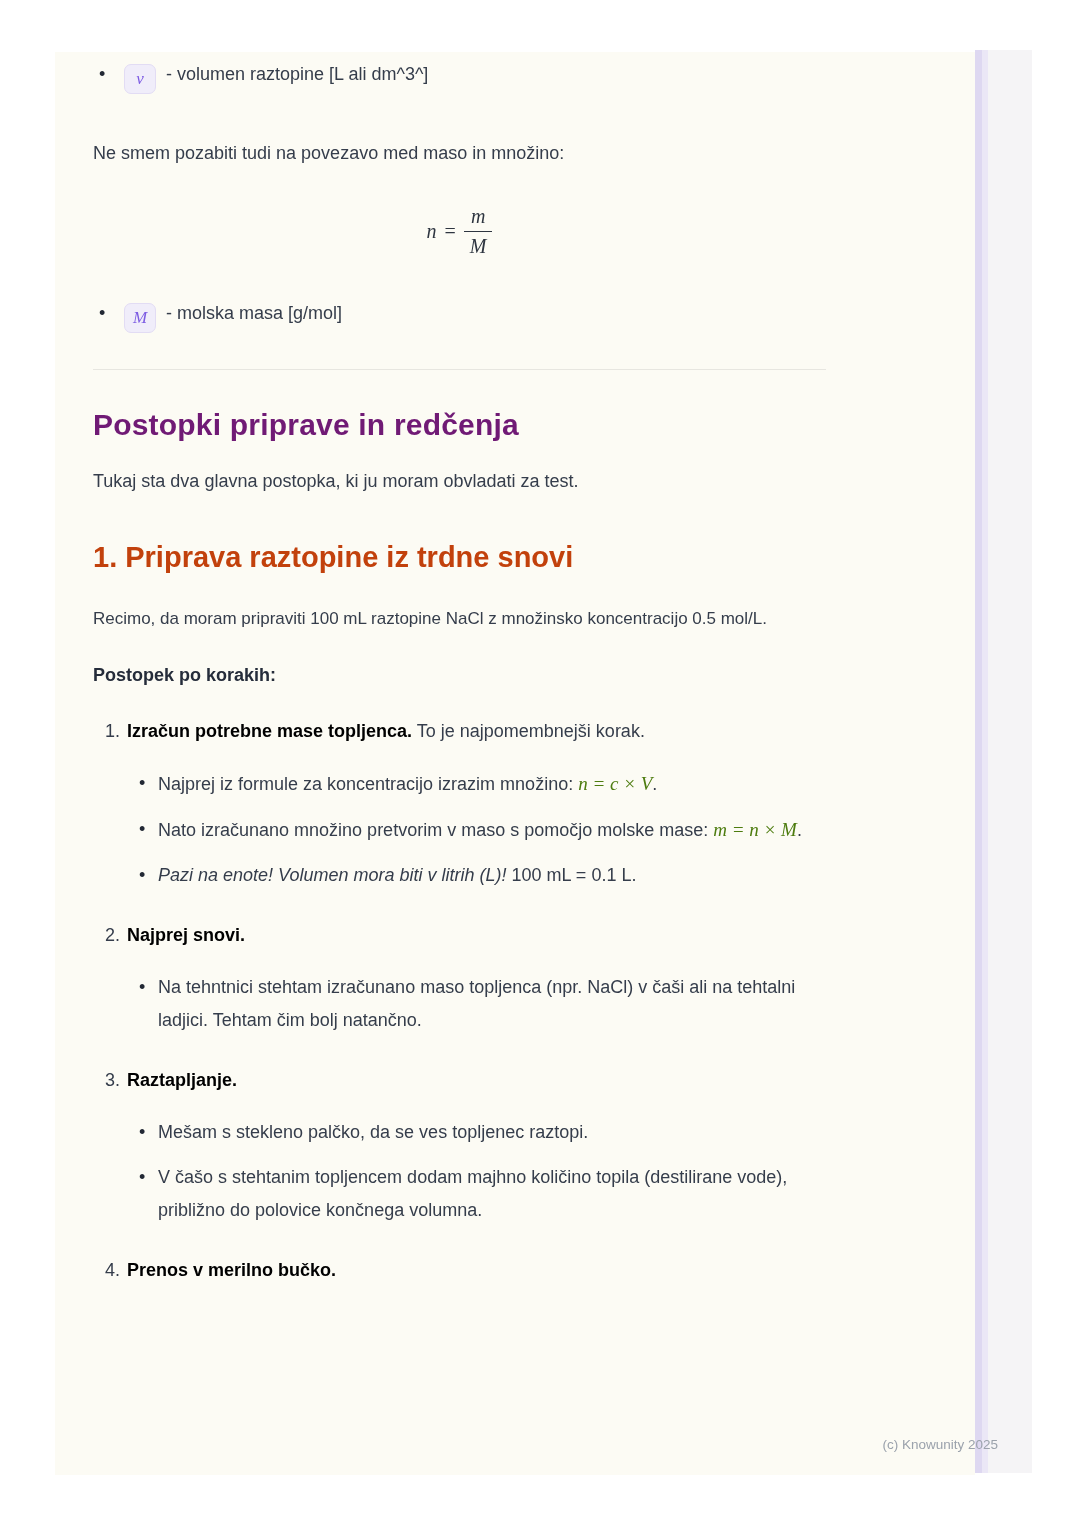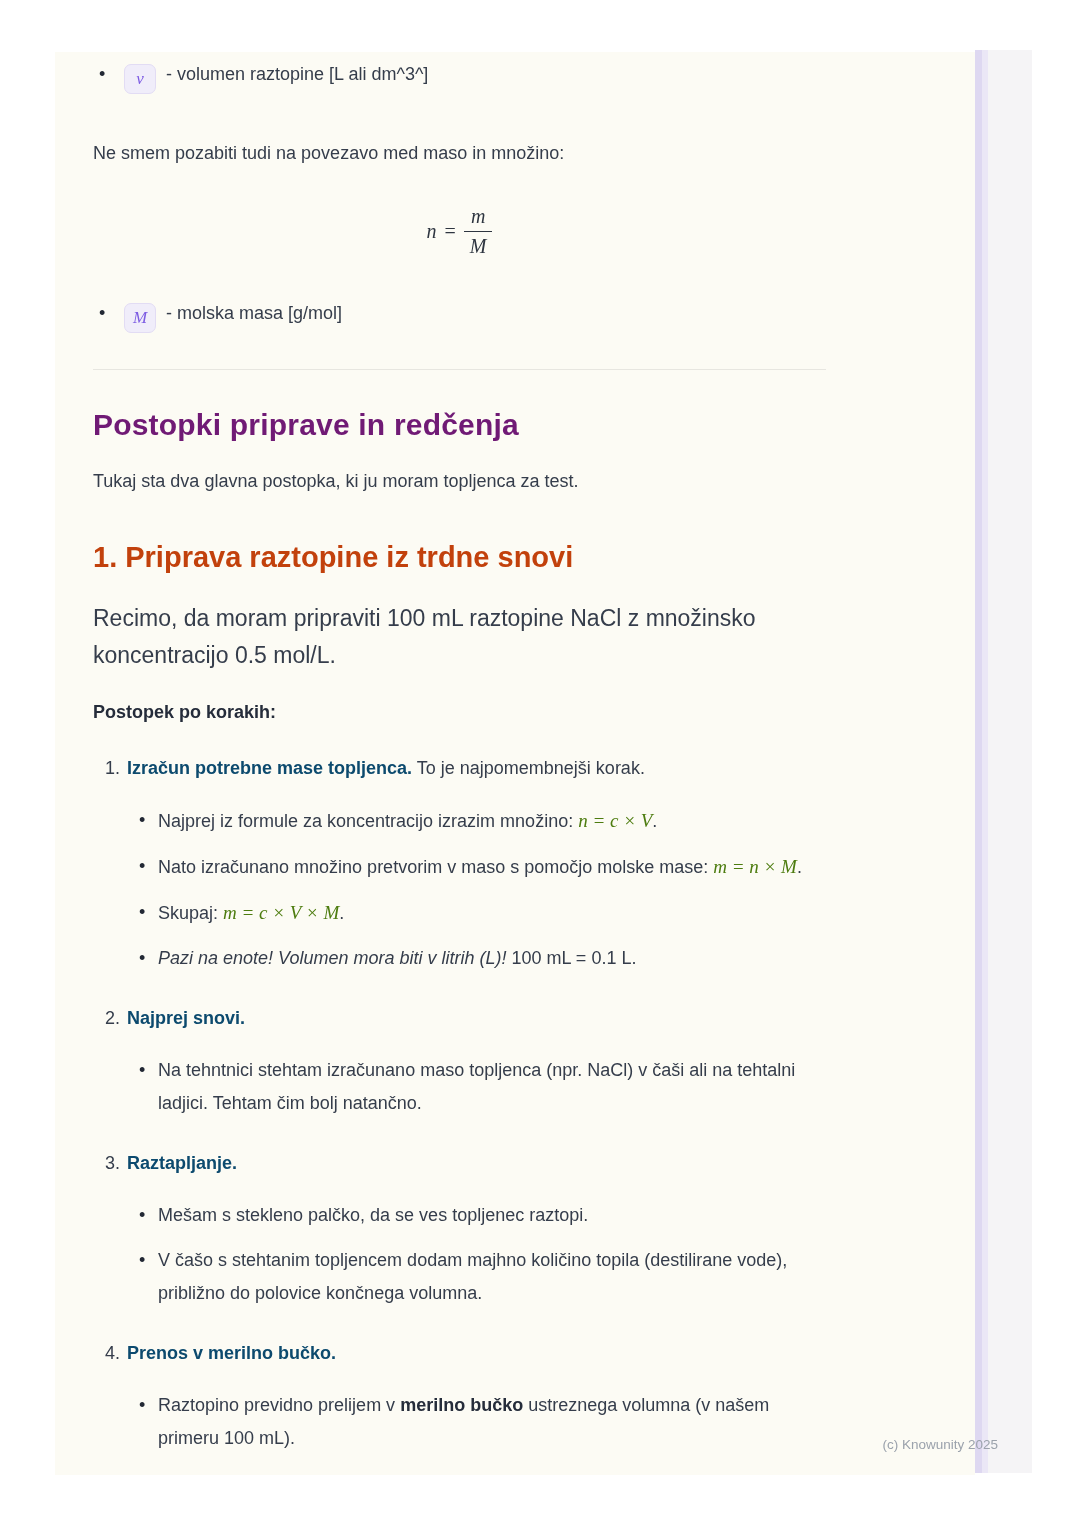--- a/index.html
+++ b/index.html
@@ -71,28 +71,28 @@
 
   .h1 {
     margin-top: 38px;
     font-size: 30px; font-weight: 700; color: #701a75; letter-spacing: 0.2px;
   }
   .section-intro { margin-top: 24px; font-size: 18px; line-height: 31px; }
   .h2 {
     margin-top: 44px;
     font-size: 29px; font-weight: 700; color: #c2410c;
   }
-  .sub-intro { margin-top: 26px; font-size: 23px; line-height: 37px; }
+  .sub-intro { margin-top: 26px; font-size: 17px; line-height: 37px; }
   .steps-label { margin-top: 28px; font-size: 18px; font-weight: 700; color: #252C3A; }
 
   .steps { list-style: none; margin-top: 30px; }
   .step + .step { margin-top: 28px; }
   .step-line { padding-left: 12px; font-size: 18px; line-height: 31px; }
   .step-num { margin-right: 7px; }
-  .step-title { font-weight: 700; color: #0c4a6e; }
+  .step-title { font-weight: 700; color: #000000; }
 
   .subs { list-style: none; margin-top: 20px; padding-left: 44px; }
   .sub {
     position: relative; padding-left: 21px;
     font-size: 18px; line-height: 33px; color: #353D4B;
   }
   .sub + .sub { margin-top: 12px; }
   .sub::before {
     content: "\2022"; position: absolute; left: 2px; top: 0;
     color: #222834;
@@ -134,37 +134,36 @@
 
     <ul class="vars second">
       <li>
         <span class="code-badge">M</span><span>- molska masa [g/mol]</span>
       </li>
     </ul>
 
     <hr class="divider">
 
     <h1 class="h1">Postopki priprave in redčenja</h1>
-    <p class="section-intro">Tukaj sta dva glavna postopka, ki ju moram topljenca za test.</p>
+    <p class="section-intro">Tukaj sta dva glavna postopka, ki ju moram obvladati za test.</p>
 
     <h2 class="h2">1. Priprava raztopine iz trdne snovi</h2>
     <p class="sub-intro">Recimo, da moram pripraviti 100 mL raztopine NaCl z množinsko koncentracijo 0.5 mol/L.</p>
 
     <p class="steps-label">Postopek po korakih:</p>
 
     <ol class="steps">
 
       <li class="step">
         <div class="step-line">
           <span class="step-num">1.</span><span class="step-title">Izračun potrebne mase topljenca.</span><span> To je najpomembnejši korak.</span>
         </div>
         <ul class="subs">
           <li class="sub"><span>Najprej iz formule za koncentracijo izrazim množino: </span><span class="math">n = c × V</span><span>.</span></li>
           <li class="sub"><span>Nato izračunano množino pretvorim v maso s pomočjo molske mase: </span><span class="math">m = n × M</span><span>.</span></li>
-          <li class="sub"><span>Skupaj: </span><span class="math">m = c × V × M</span><span>.</span></li>
           <li class="sub"><span class="italic">Pazi na enote! Volumen mora biti v litrih (L)!</span><span> 100 mL = 0.1 L.</span></li>
         </ul>
       </li>
 
       <li class="step">
         <div class="step-line">
           <span class="step-num">2.</span><span class="step-title">Najprej snovi.</span>
         </div>
         <ul class="subs">
           <li class="sub"><span>Na tehntnici stehtam izračunano maso topljenca (npr. NaCl) v čaši ali na tehtalni ladjici. Tehtam čim bolj natančno.</span></li>
@@ -178,23 +177,20 @@
         <ul class="subs">
           <li class="sub"><span>Mešam s stekleno palčko, da se ves topljenec raztopi.</span></li>
           <li class="sub"><span>V čašo s stehtanim topljencem dodam majhno količino topila (destilirane vode), približno do polovice končnega volumna.</span></li>
         </ul>
       </li>
 
       <li class="step">
         <div class="step-line">
           <span class="step-num">4.</span><span class="step-title">Prenos v merilno bučko.</span>
         </div>
-        <ul class="subs">
-          <li class="sub"><span>Raztopino previdno prelijem v </span><span class="bold">merilno bučko</span><span> ustreznega volumna (v našem primeru 100 mL).</span></li>
-        </ul>
       </li>
 
     </ol>
   </div>
 </div>
 
 <div class="edge-strip-dark"></div>
 <div class="edge-strip-light"></div>
 <div class="side-panel"></div>
 

